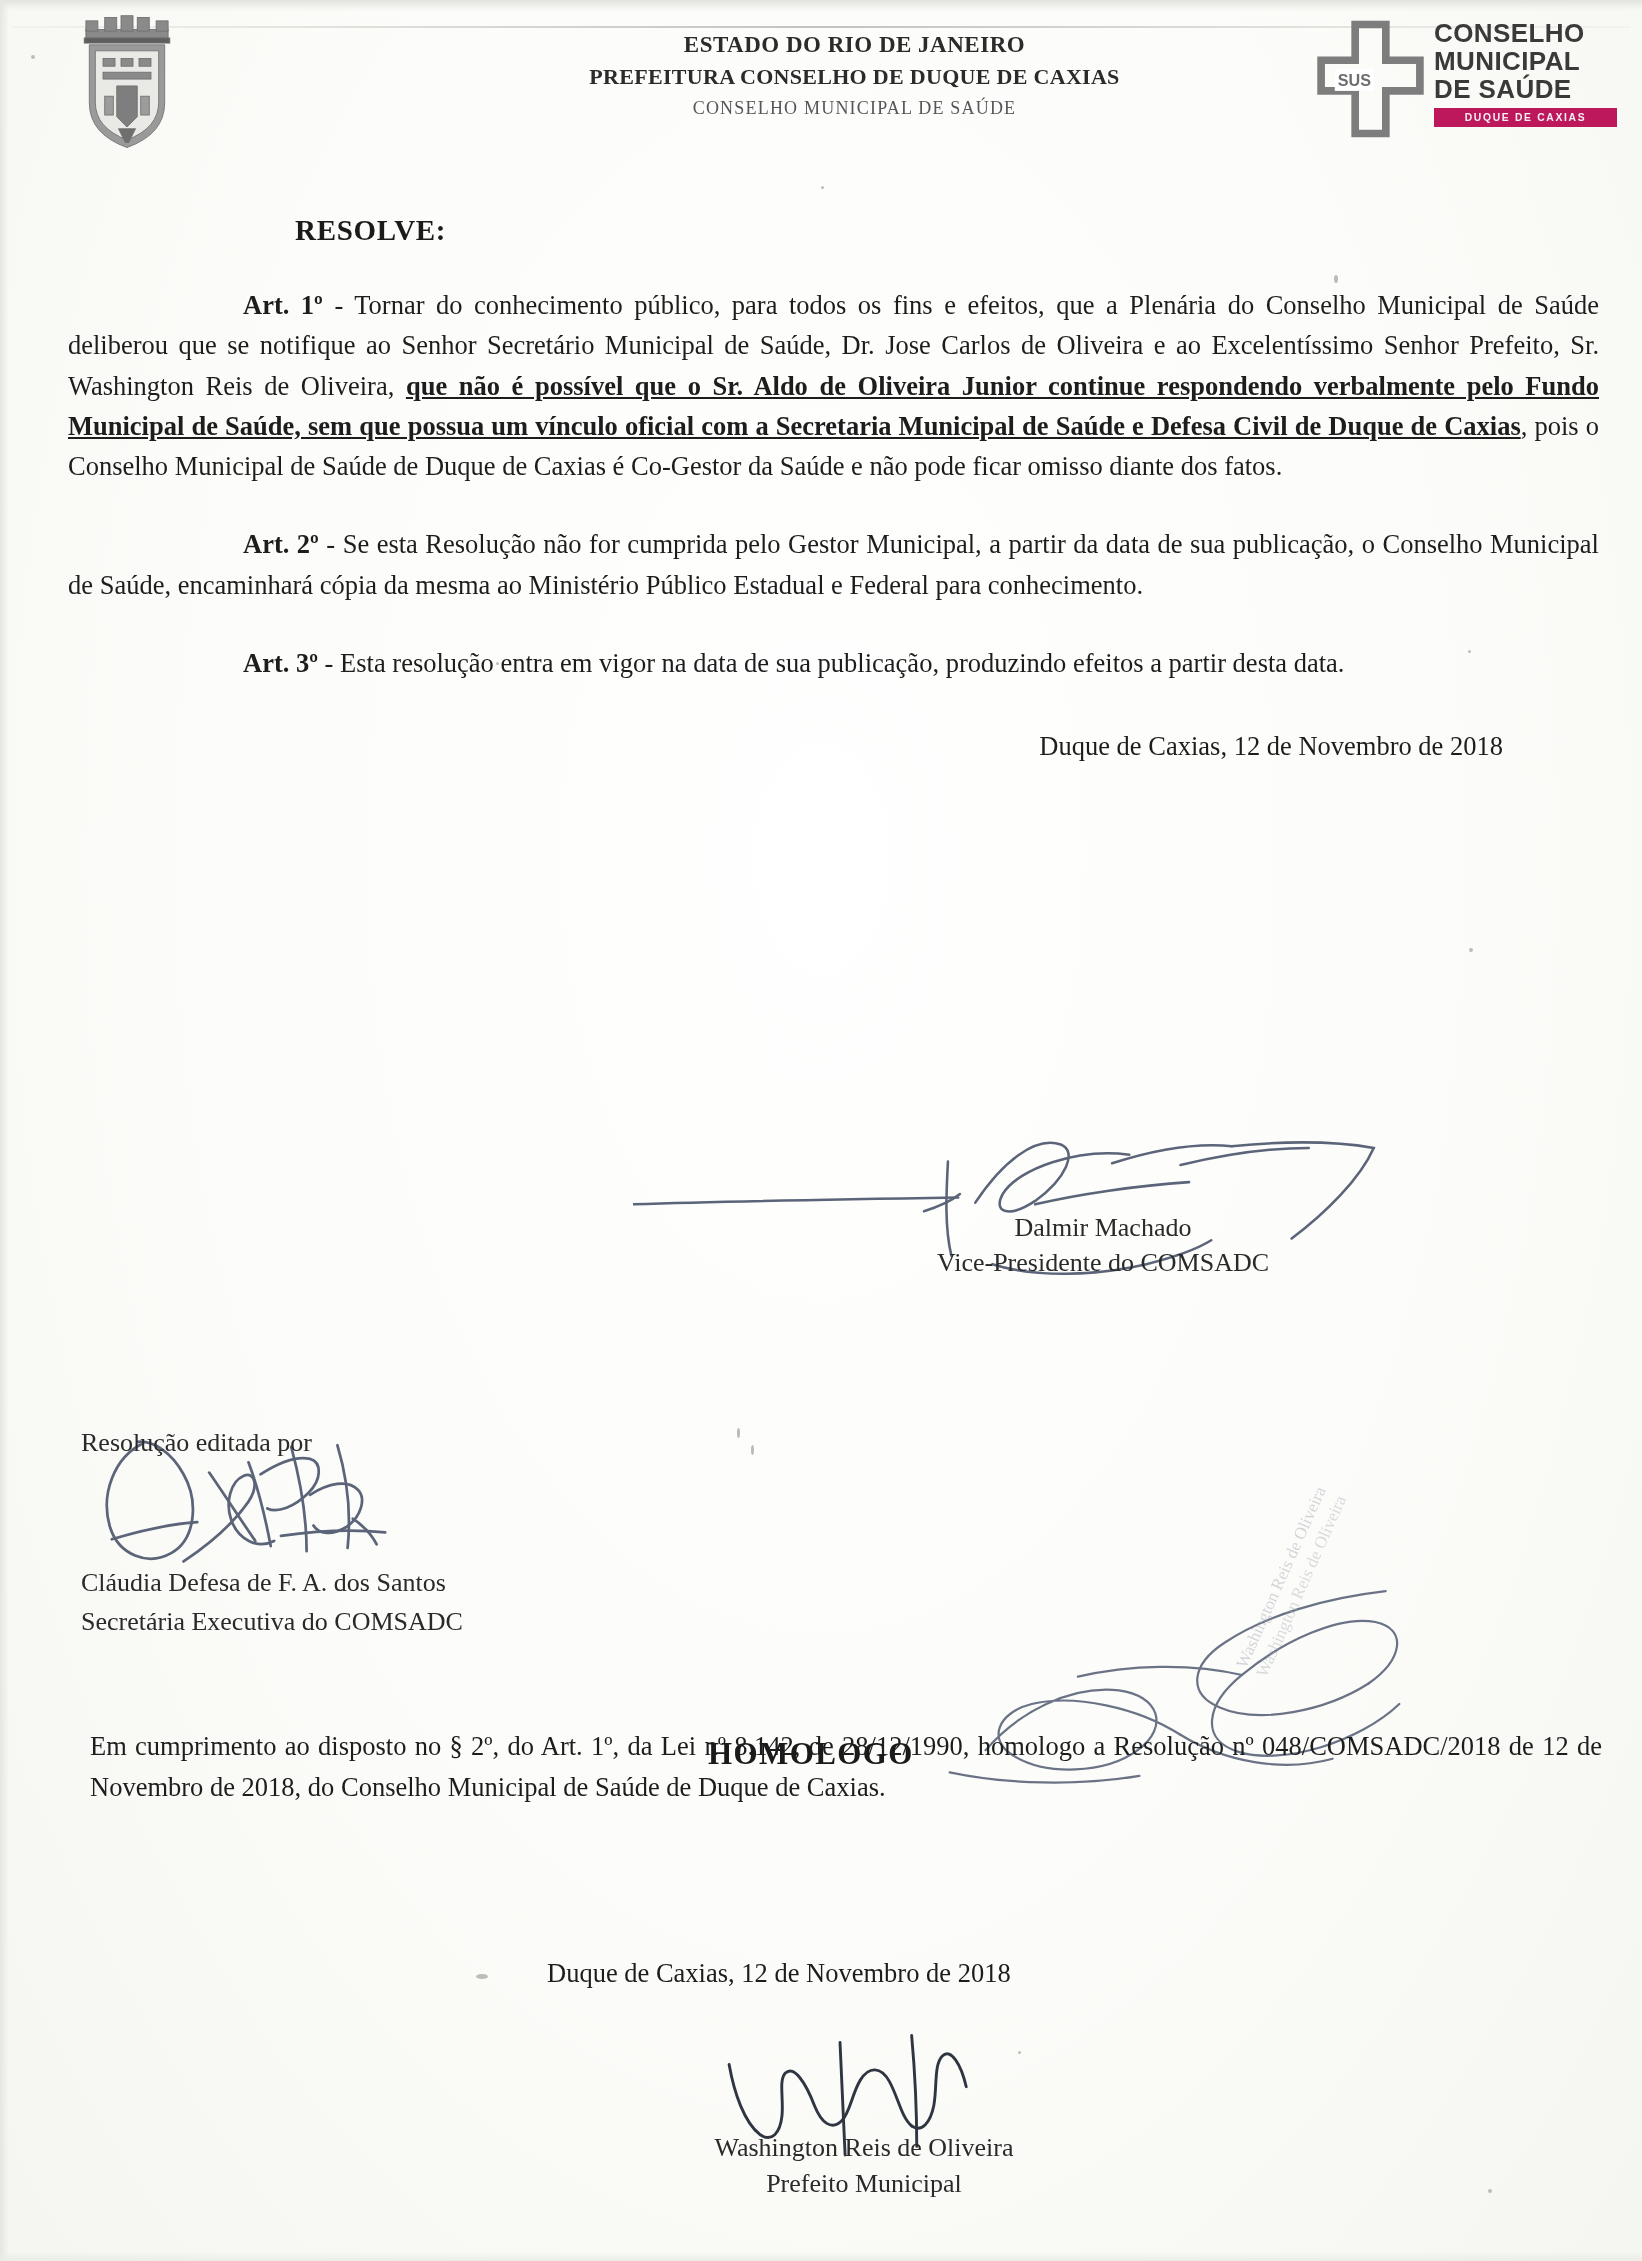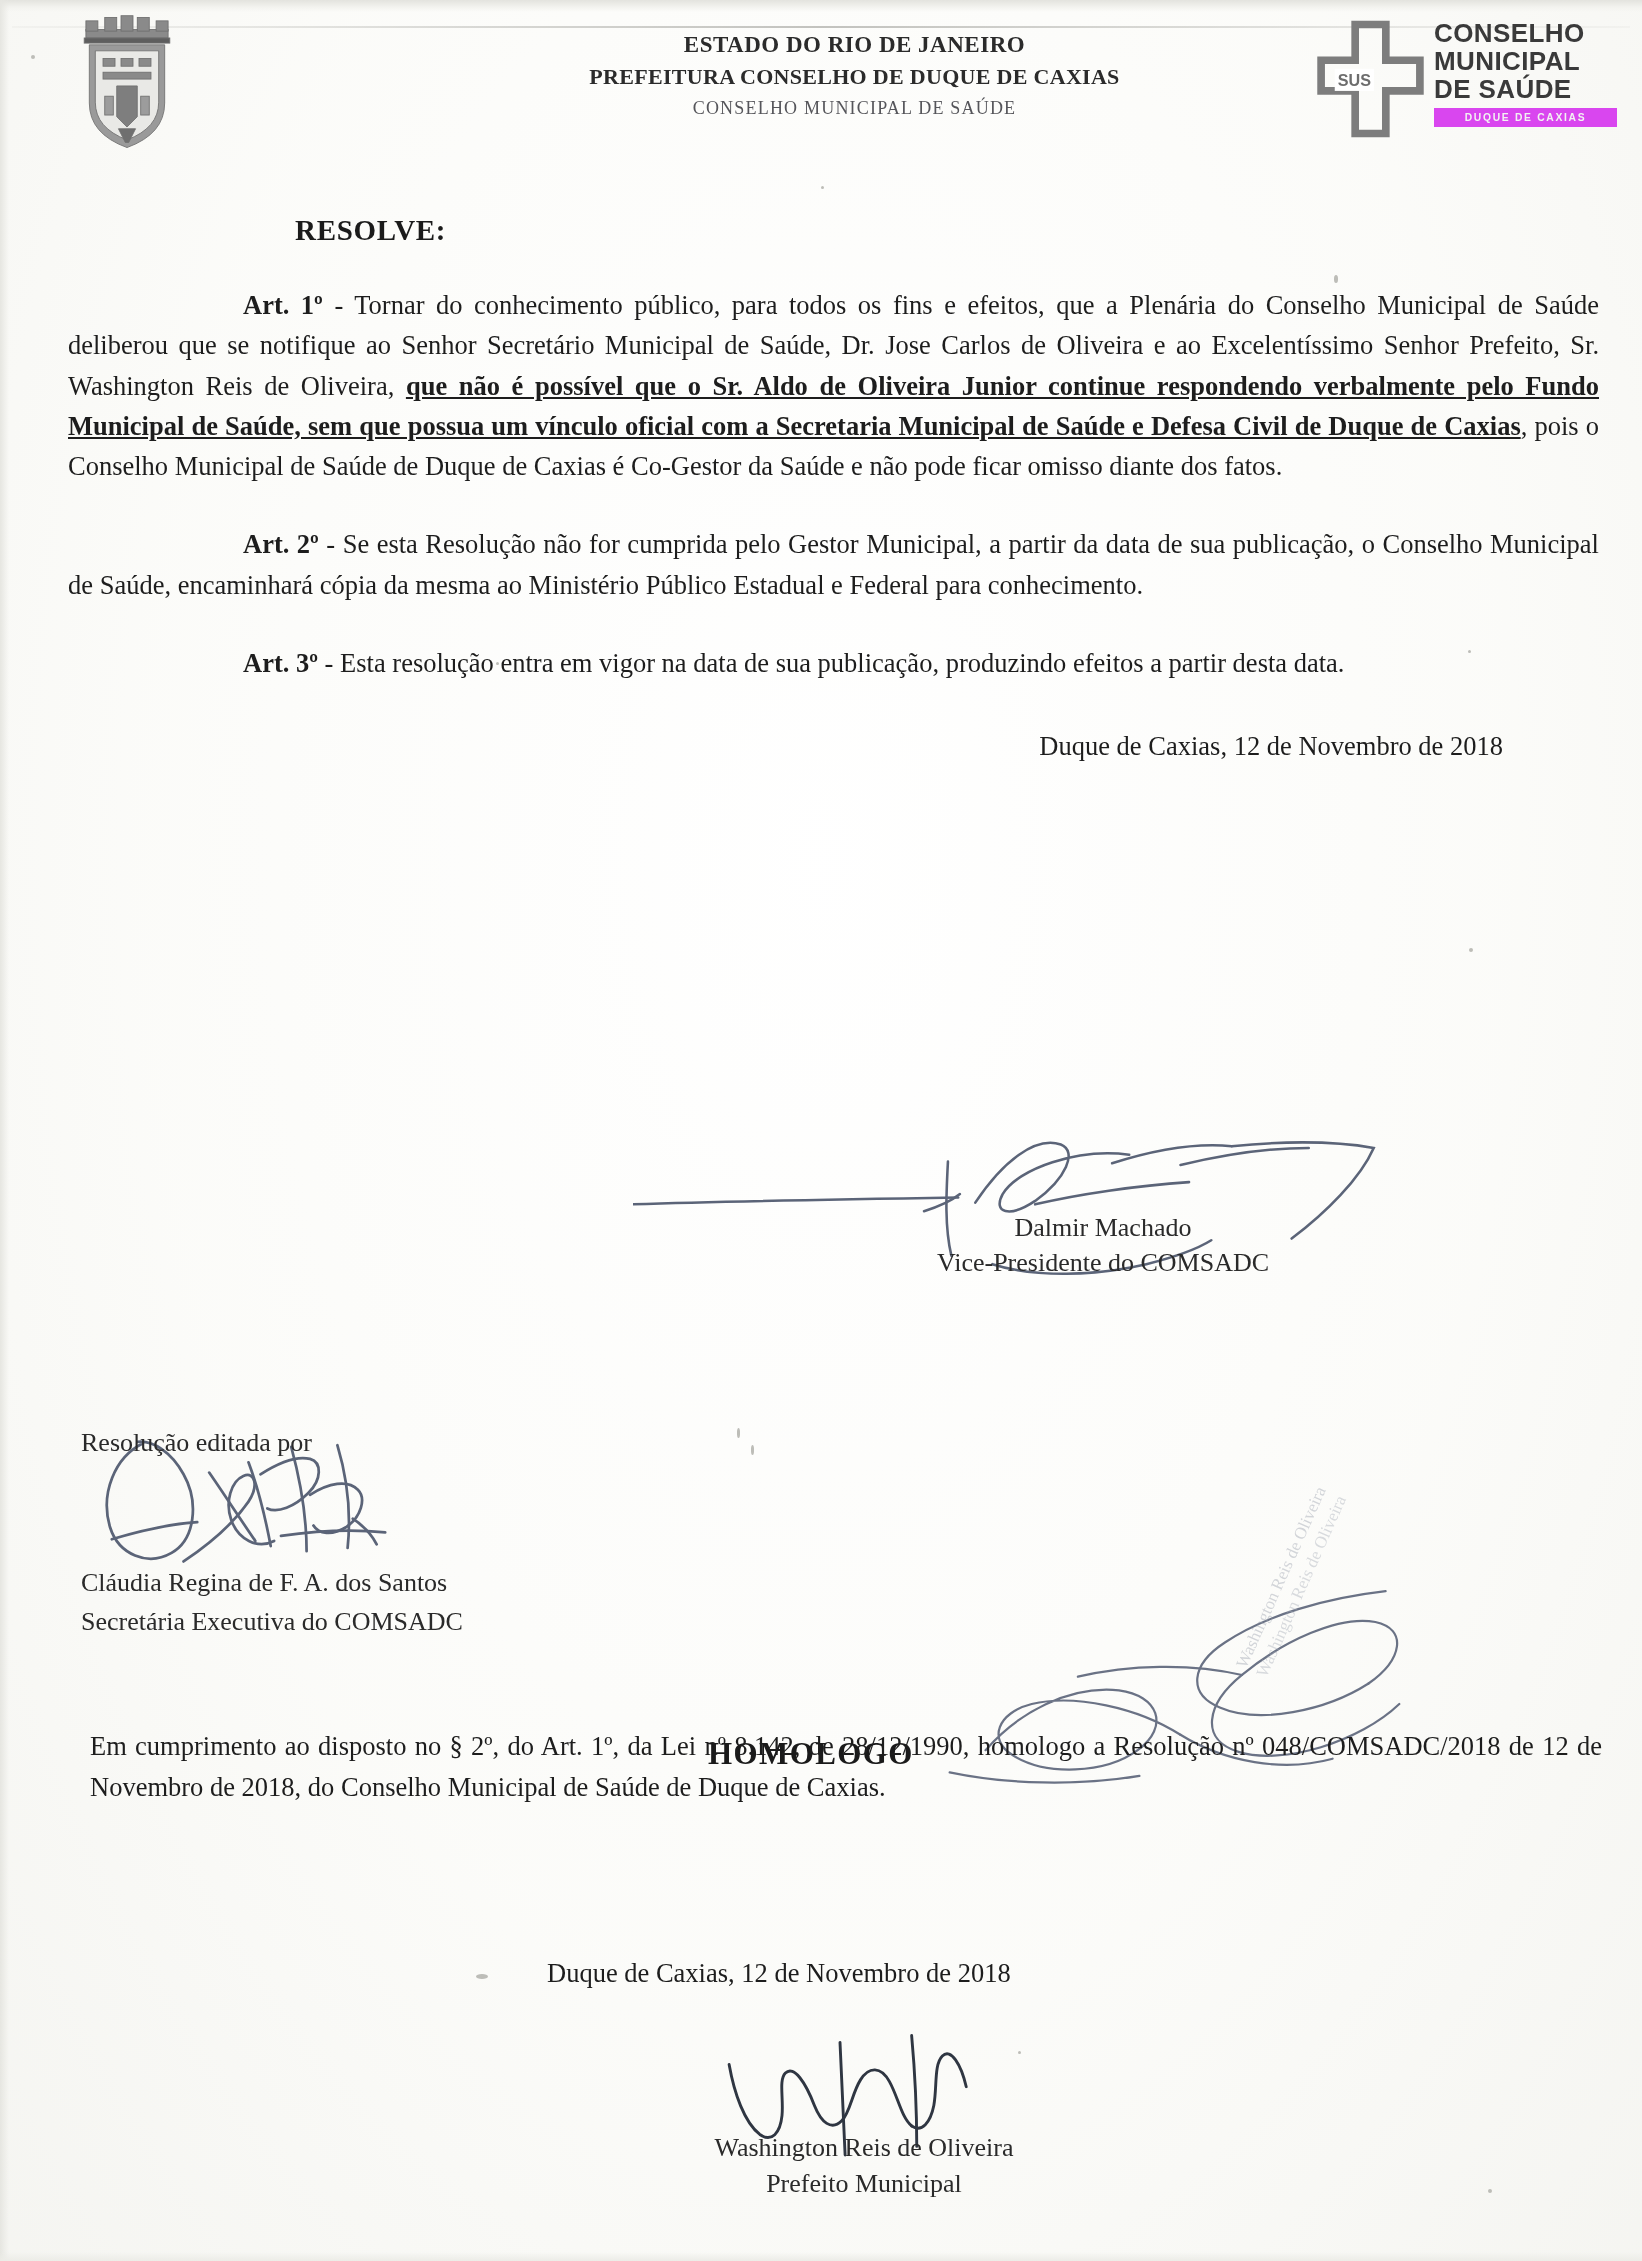--- a/index.html
+++ b/index.html
@@ -125,21 +125,21 @@
     font-weight: bold;
     letter-spacing: 0.4px;
   }
   .cms-text .l1 { font-size: 26px; line-height: 1.06; }
   .cms-text .l2 { font-size: 26px; line-height: 1.06; }
   .cms-text .l3 { font-size: 26px; line-height: 1.06; }
   .cms-bar {
     margin-top: 5.1px;
     width: 183px;
     height: 19px;
-    background: #d946ef;
+    background: #be185d;
     color: #f2f2f2;
     font-size: 10.3px;
     letter-spacing: 1.7px;
     line-height: 19px;
     text-align: center;
     font-family: "Liberation Sans", sans-serif;
     font-weight: bold;
   }
 
   .header-rule {
@@ -400,21 +400,21 @@
                  C294 146, 278 144, 272 134"></path>
         <path d="M300 40 C312 80, 316 122, 312 160"></path>
         <path d="M234 146 C276 140, 318 138, 356 142"></path>
         <path d="M318 126 C330 134, 340 144, 346 156"></path>
       </g>
     </svg>
   </div>
 
   <div class="sig-secretaria">
     <div class="lead">Resolução editada por</div>
-    <div>Cláudia Regina de F. A. dos Santos</div>
+    <div>Cláudia Defesa de F. A. dos Santos</div>
     <div>Secretária Executiva do COMSADC</div>
   </div>
 
   <div class="ink" style="left:924px; top:1574px; width:530px; height:231px;">
     <svg viewBox="0 0 620 270" width="530" height="231" aria-hidden="true">
       <g fill="none" stroke="#6a7governor" stroke-width="2.6" stroke-linecap="round"></g>
       <g fill="none" stroke="#6a7285" stroke-width="2.6" stroke-linecap="round">
         <path d="M540 20 C470 28, 400 48, 352 80 C312 106, 308 140, 346 156
                  C392 176, 470 160, 520 128"></path>
         <path d="M520 128 C560 100, 566 64, 528 56 C486 48, 420 78, 372 118

